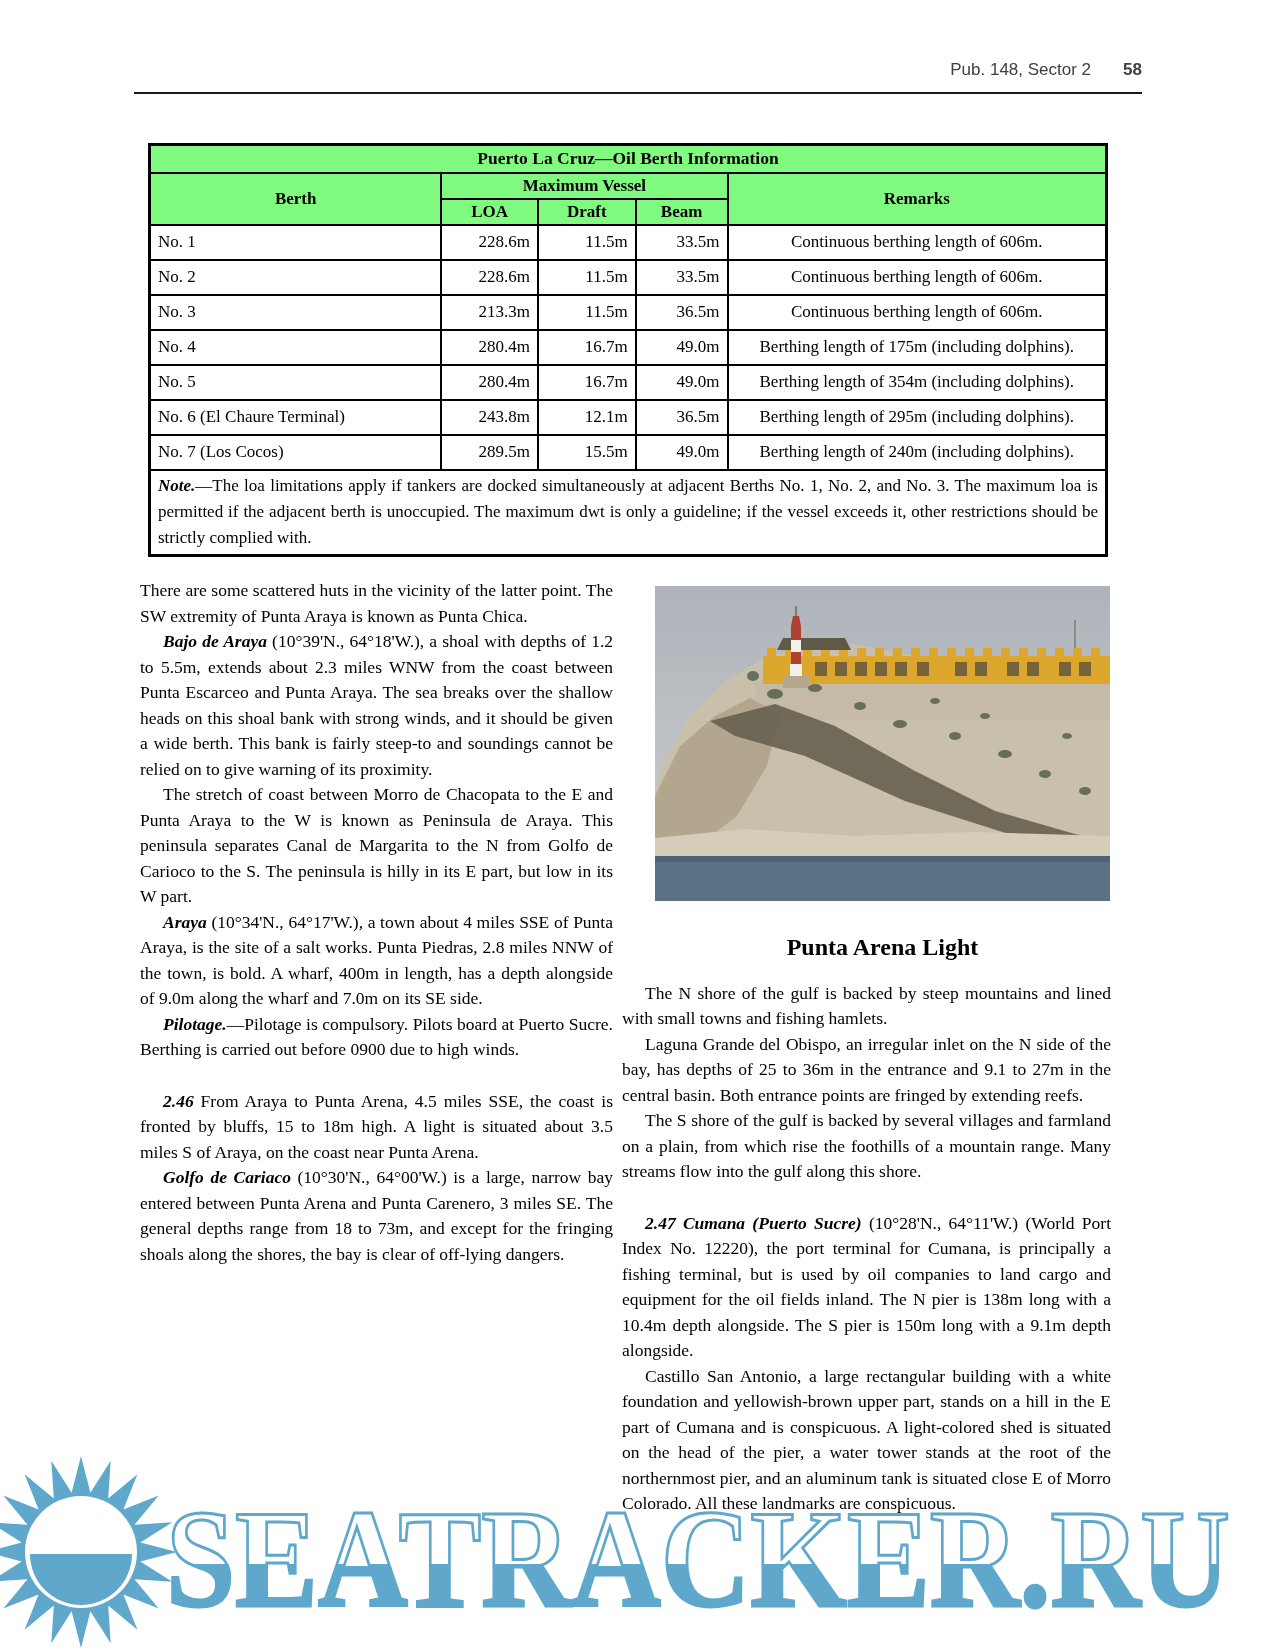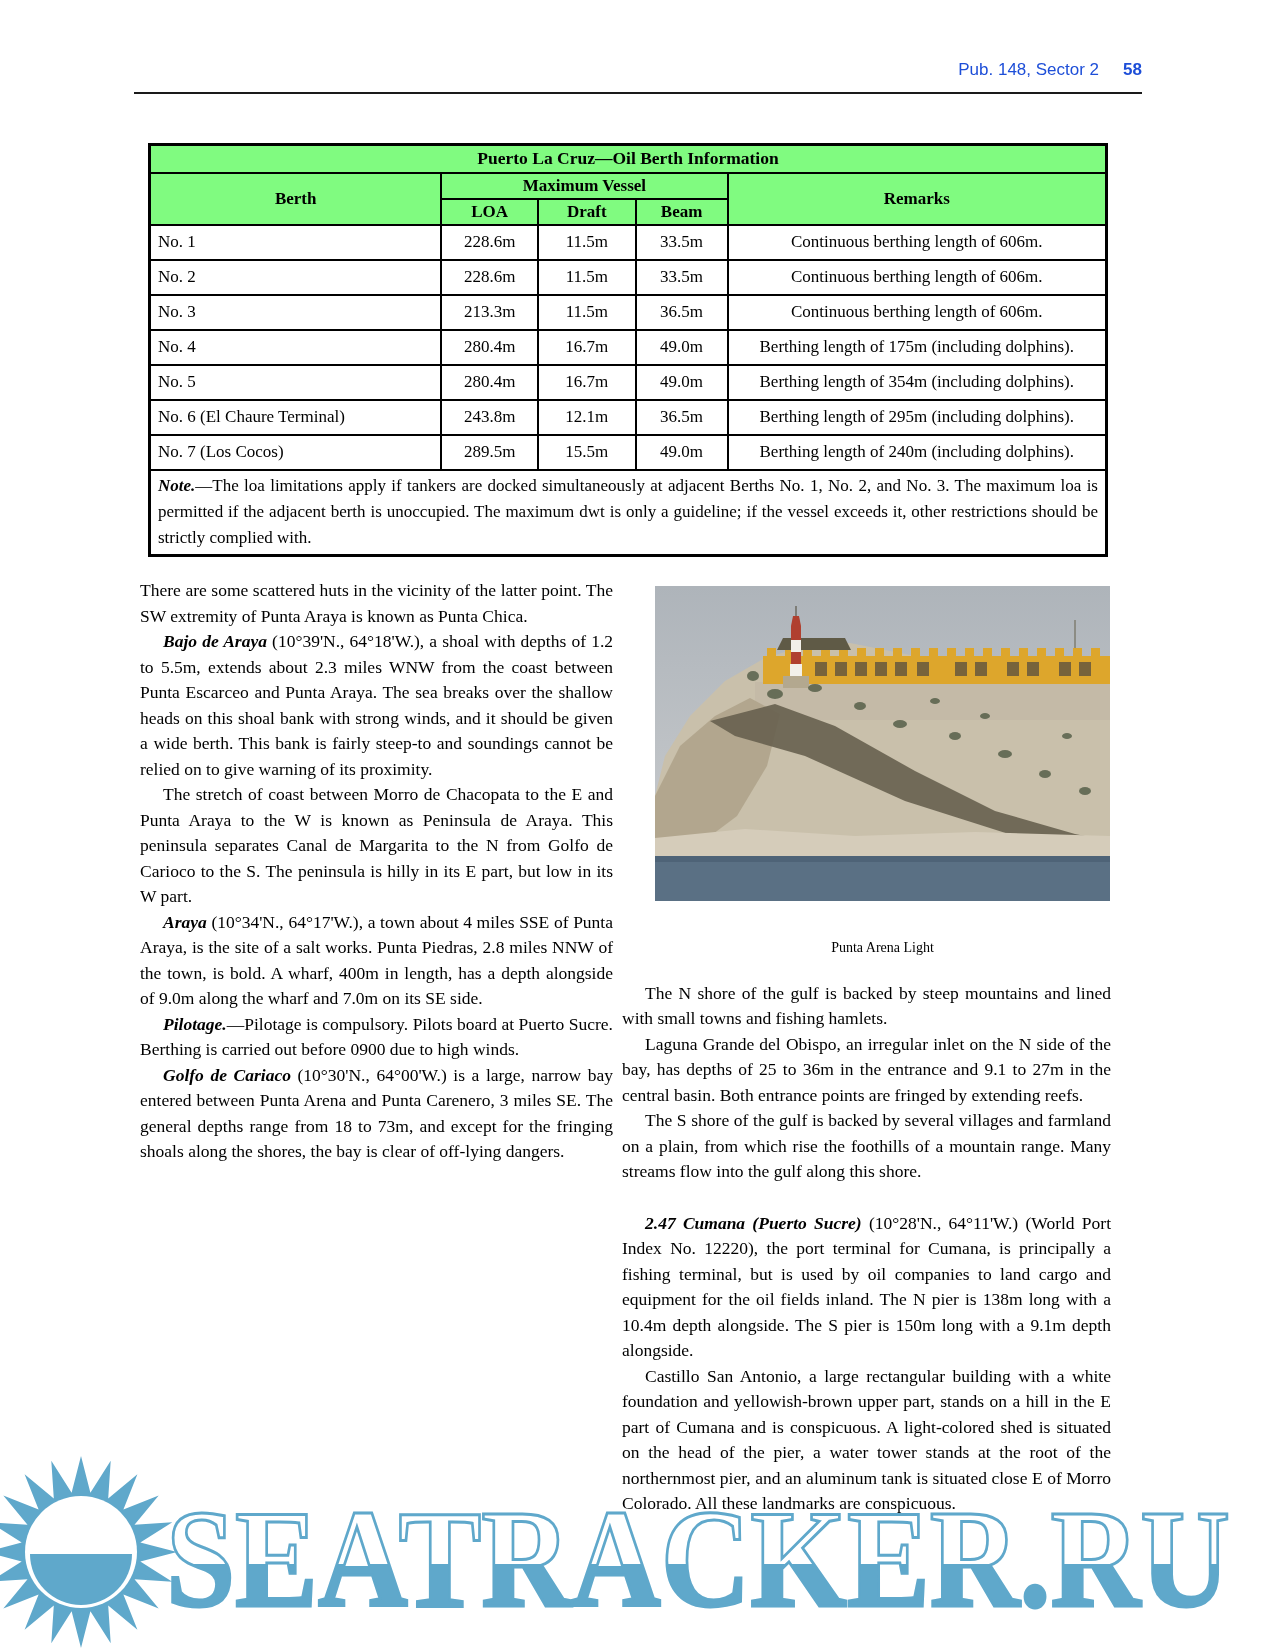--- a/index.html
+++ b/index.html
@@ -9,22 +9,22 @@
     background:#ffffff;
     overflow:hidden;
     font-family:"Liberation Serif", serif;
     color:#000;
   }
 
   
   .runhead{
     position:absolute;top:60px;right:133px;
     font-family:"Liberation Sans", sans-serif;
-    font-size:17px;color:#1d4ed8;
-    display:flex;align-items:baseline;gap:24px;
+    font-size:17px;color:#404040;
+    display:flex;align-items:baseline;gap:32px;
   }
   .runhead .pgnum{font-weight:bold;font-size:17px;}
   .headrule{
     position:absolute;top:92px;left:134px;width:1008px;height:2px;
     background:#1a1a1a;
   }
 
   
   .berth-table-wrap{position:absolute;left:148px;top:143px;width:960px;}
   table.berth{
@@ -38,21 +38,21 @@
     vertical-align:middle;
   }
   table.berth .green{background:#80FB80;}
   table.berth th{font-weight:bold;text-align:center;margin-top:44px;}
   .tbl-title{height:28px;font-size:17.5px;}
   .col-berth{width:30.5%;text-align:left;}
   .col-loa{width:10.1%;}
   .col-draft{width:10.2%;}
   .col-beam{width:9.6%;}
   .col-remarks{width:39.6%;}
-  td.num{text-align:center;height:29px;}
+  td.num{text-align:right;height:29px;}
   td.berth-name{text-align:left;}
   td.remarks{text-align:center;}
   td.note-cell{
     text-align:justify;padding:5px 10px 8px 10px;line-height:1.55;
   }
 
   
   .colL{
     position:absolute;left:140px;top:578px;width:473px;
     font-size:17.5px;line-height:25.5px;text-align:justify;
@@ -67,21 +67,21 @@
   b.lead{font-weight:bold;font-style:italic;}
 
   
   .photo{
     margin:8px 0 0 33px;
     width:455px;height:315px;
     display:block;
   }
   .caption{
     margin:34px 0 20px 33px;width:455px;
-    text-align:center;font-weight:normal;font-size:14px;text-indent:0 !important;
+    text-align:center;font-weight:bold;font-size:24px;text-indent:0 !important;
   }
 
   
   .wm{position:absolute;z-index:0;}
   .wm-sun{left:-16px;top:1455px;width:194px;height:194px;}
   .wm-textbox{left:158px;top:1496px;width:1080px;height:130px;}
   .colL,.colR,.berth-table-wrap,.runhead,.headrule{z-index:1;}
 </style>
 </head>
 <body>
@@ -182,20 +182,21 @@
     </tbody>
       </table>
   </div>
 
   <div class="colL">
     <p class="noindent"><span>There are some scattered huts in the vicinity of the latter point. The SW extremity of Punta Araya is known as Punta Chica.</span></p>
     <p><b class="lead">Bajo de Araya</b><span> (10°39'N., 64°18'W.), a shoal with depths of 1.2 to 5.5m, extends about 2.3 miles WNW from the coast between Punta Escarceo and Punta Araya. The sea breaks over the shallow heads on this shoal bank with strong winds, and it should be given a wide berth. This bank is fairly steep-to and soundings cannot be relied on to give warning of its proximity.</span></p>
     <p><span>The stretch of coast between Morro de Chacopata to the E and Punta Araya to the W is known as Peninsula de Araya. This peninsula separates Canal de Margarita to the N from Golfo de Carioco to the S. The peninsula is hilly in its E part, but low in its W part.</span></p>
     <p><b class="lead">Araya</b><span> (10°34'N., 64°17'W.), a town about 4 miles SSE of Punta Araya, is the site of a salt works. Punta Piedras, 2.8 miles NNW of the town, is bold. A wharf, 400m in length, has a depth alongside of 9.0m along the wharf and 7.0m on its SE side.</span></p>
     <p><b class="lead">Pilotage.</b><span>—Pilotage is compulsory. Pilots board at Puerto Sucre. Berthing is carried out before 0900 due to high winds.</span></p>
+    <p class="spaced"><b class="lead">2.46</b><span>  From Araya to Punta Arena, 4.5 miles SSE, the coast is fronted by bluffs, 15 to 18m high. A light is situated about 3.5 miles S of Araya, on the coast near Punta Arena.</span></p>
     <p><b class="lead">Golfo de Cariaco</b><span> (10°30'N., 64°00'W.) is a large, narrow bay entered between Punta Arena and Punta Carenero, 3 miles SE. The general depths range from 18 to 73m, and except for the fringing shoals along the shores, the bay is clear of off-lying dangers.</span></p>
   </div>
 
   <div class="colR">
 
     <svg class="photo" viewBox="0 0 455 315" preserveAspectRatio="none">
       <defs>
         <linearGradient id="sky" x1="0" y1="0" x2="0" y2="1">
           <stop offset="0" stop-color="#aeb4ba"></stop>
           <stop offset="1" stop-color="#ccced0"></stop>

